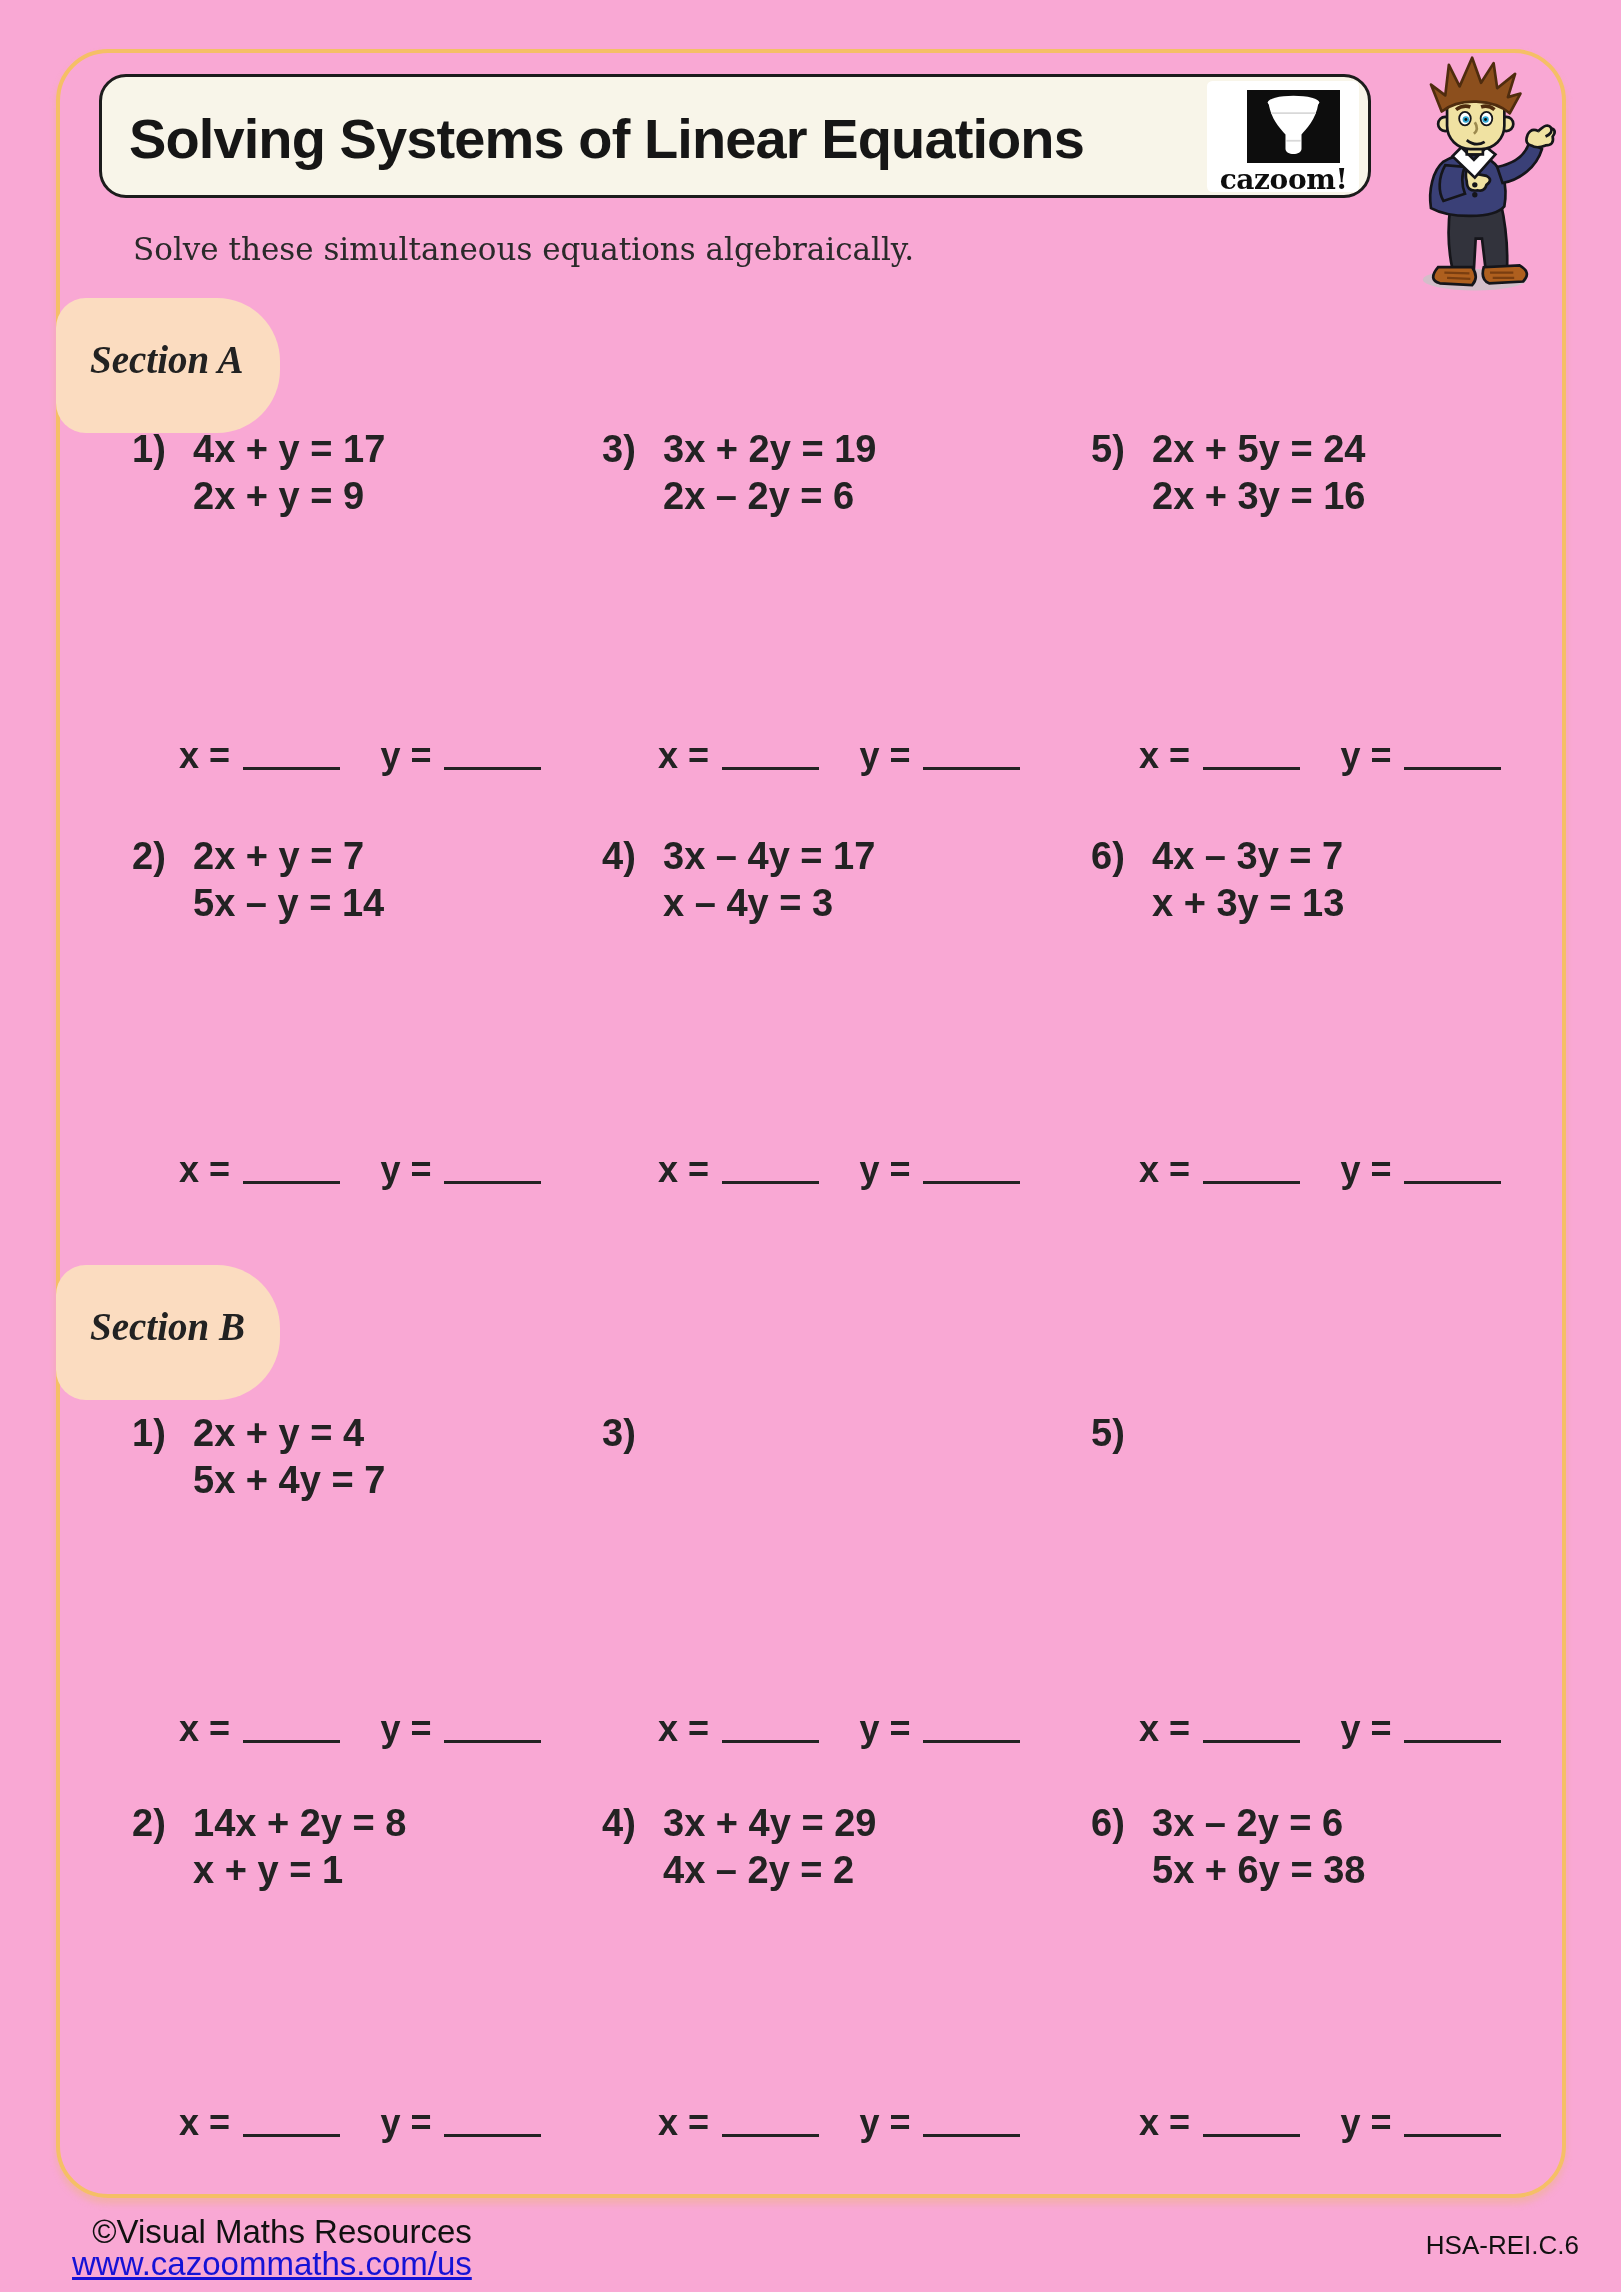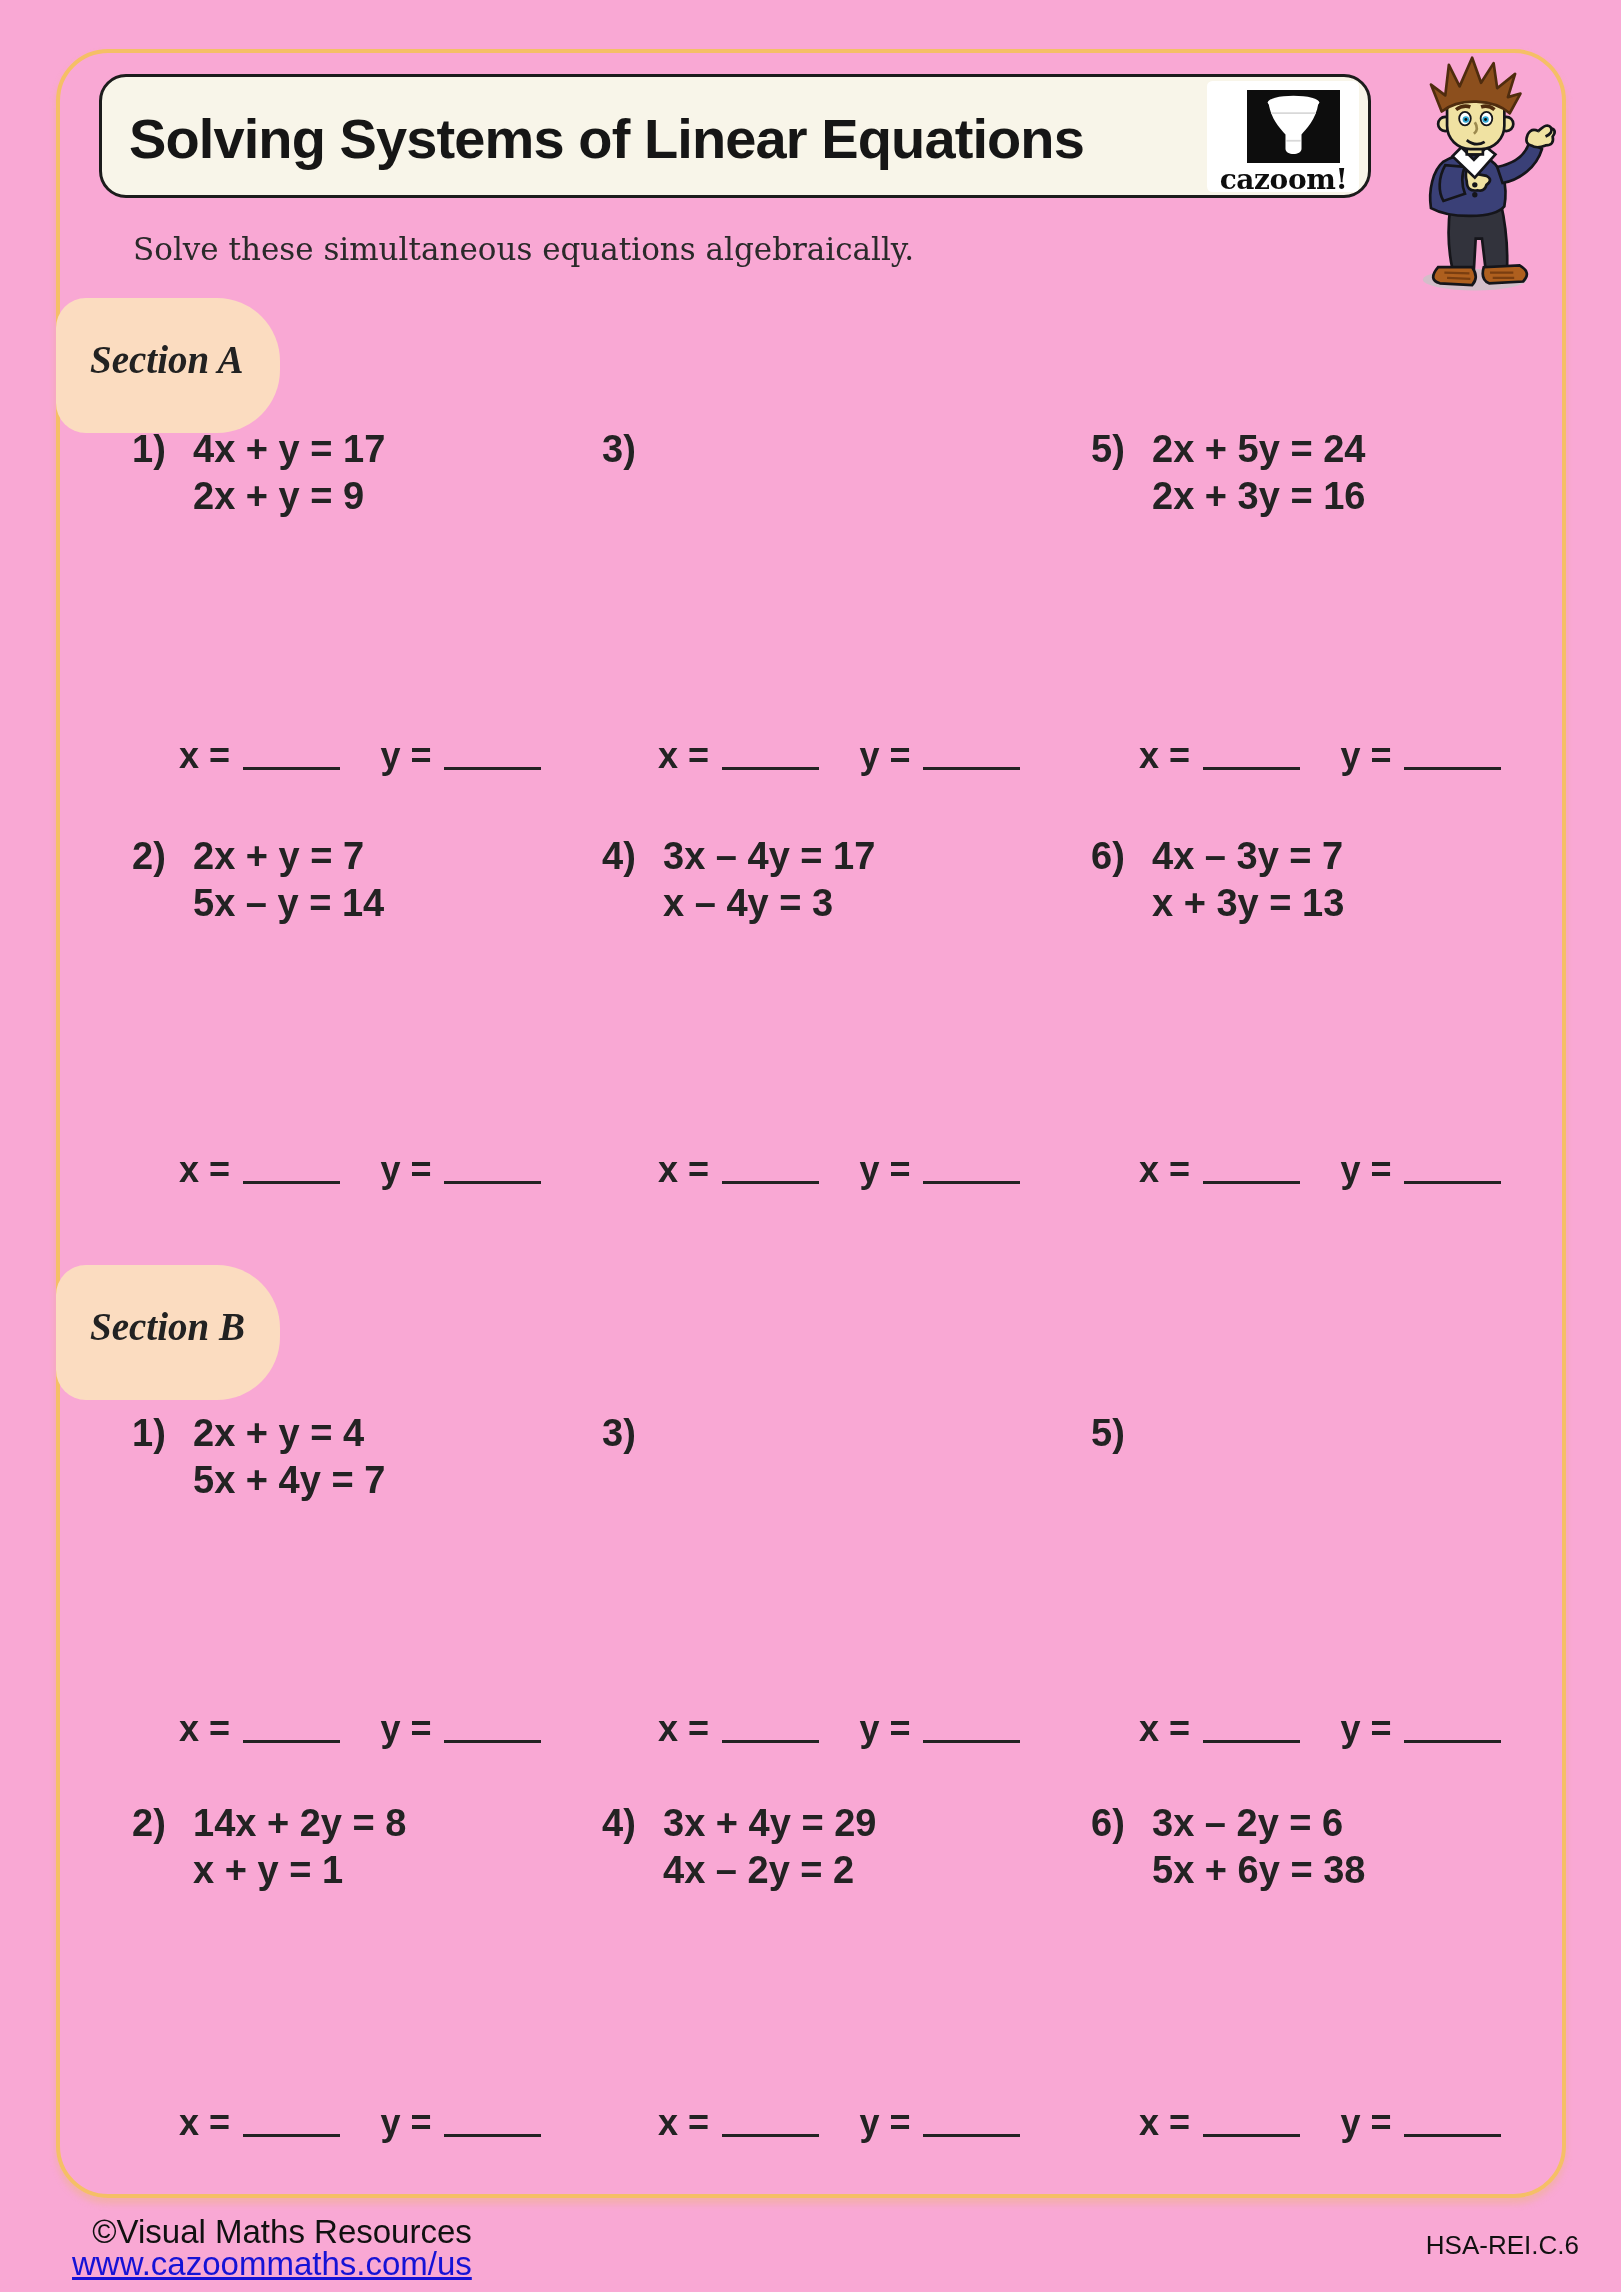--- a/index.html
+++ b/index.html
@@ -181,20 +181,24 @@
 
   <div class="prob col1 rowA1">
     <span class="num">1)</span>
     <span>
         <div>4x + y = 17</div>
           <div>2x + y = 9</div>
       </span>
   </div>
   <div class="prob col2 rowA1">
     <span class="num">3)</span>
+    <span>
+        <div>3x + 2y = 19</div>
+          <div>2x – 2y = 6</div>
+      </span>
   </div>
   <div class="prob col3 rowA1">
     <span class="num">5)</span>
     <span>
         <div>2x + 5y = 24</div>
           <div>2x + 3y = 16</div>
       </span>
   </div>
 
   <div class="ans acol1 ansA1">

